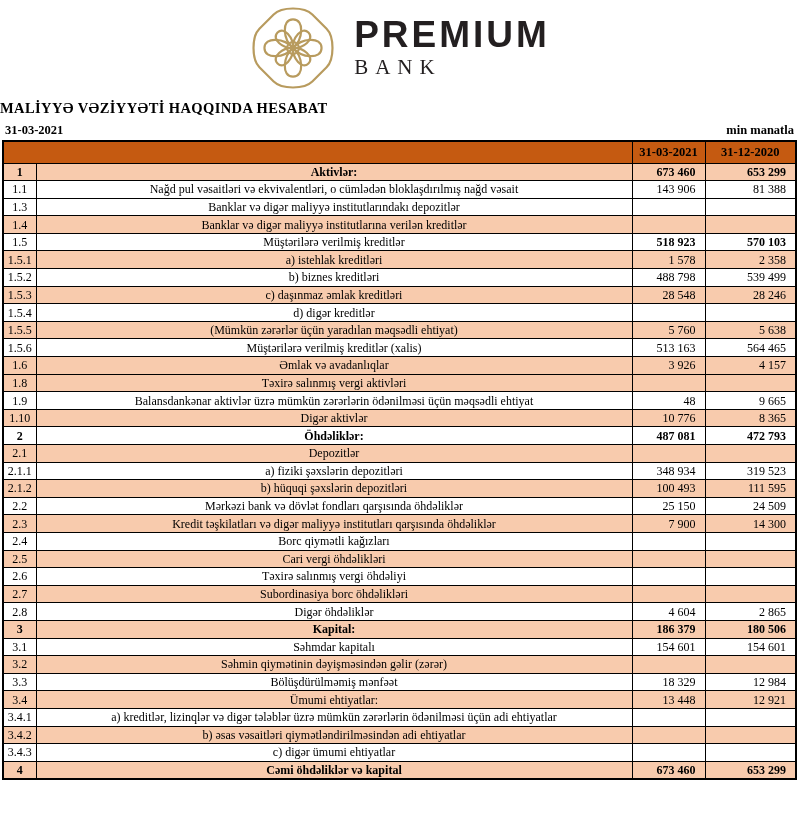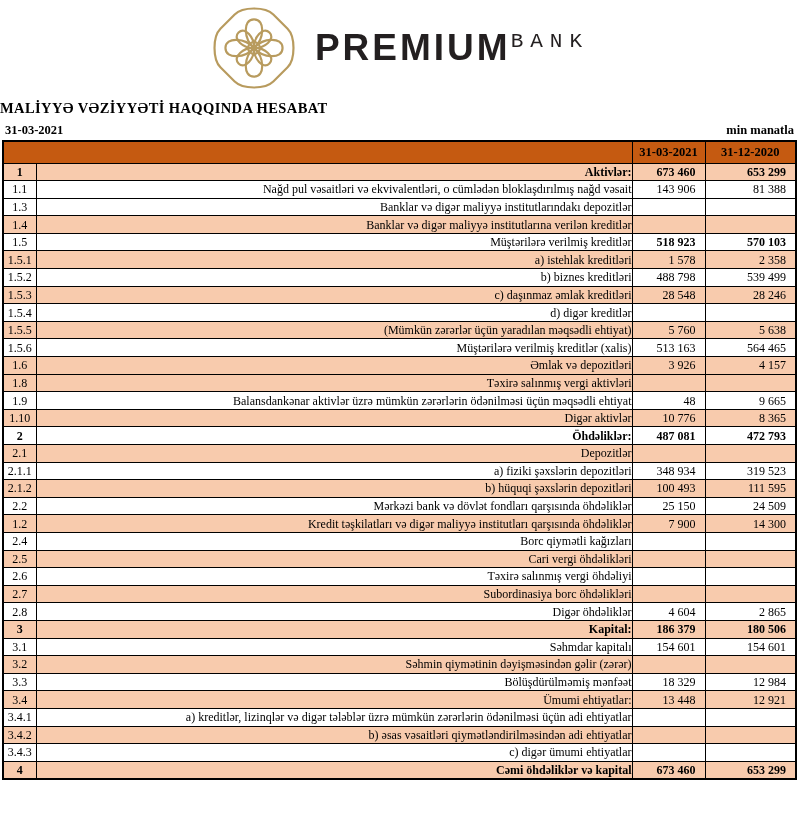--- a/index.html
+++ b/index.html
@@ -22,31 +22,31 @@
   
   .brand{
     display:flex;
     justify-content:center;
     align-items:center;
     gap:18px;
     padding-top:4px;
     height:92px;
   }
   .emblem{width:86px;height:84px;display:block;}
-  .brand-text{display:flex;flex-direction:row;align-items:flex-start;}
+  .brand-text{display:flex;flex-direction:column;align-items:flex-start;}
   .brand-name{
     font-family:"Liberation Sans", sans-serif;
     font-weight:bold;
     font-size:37px;
     letter-spacing:3px;
     color:var(--brand-ink);
     line-height:1.05;
   }
   .brand-sub{
-    font-family:Liberation Mono, monospace;
+    font-family:Liberation Serif, serif;
     font-weight:normal;
     font-size:21px;
     letter-spacing:7px;
     color:var(--brand-ink);
     margin-top:1px;
   }
 
   
   .title{
     font-size:14.5px;
@@ -91,21 +91,21 @@
   .report tbody td{
     height:17.6px;
     font-size:12px;
     line-height:1;
   }
   .report tbody tr.alt td{background:var(--row-alt);}
   .col-no{width:33px;}
   .col-v1{width:73px;}
   .col-v2{width:91px;}
   .c-no{text-align:center;font-size:11.5px;padding:0 1px;}
-  .c-label{text-align:right;padding:0 0;}
+  .c-label{text-align:center;padding:0 7px;}
   .c-v1,.c-v2{text-align:right;padding:0 9px 0 2px;}
   tr.bold-row td{font-weight:bold;}
   tr.bold-values td.c-v1, tr.bold-values td.c-v2{font-weight:bold;text-align:right;}
   .report tbody tr:last-child td{border-bottom:2px solid #000;}
 </style>
 </head>
 <body>
 
 <div class="page">
 
@@ -209,21 +209,21 @@
     <td class="c-v2">5 638</td>
   </tr>
         <tr>
     <td class="c-no">1.5.6</td>
     <td class="c-label">Müştərilərə verilmiş kreditlər (xalis)</td>
     <td class="c-v1">513 163</td>
     <td class="c-v2">564 465</td>
   </tr>
         <tr class="alt">
     <td class="c-no">1.6</td>
-    <td class="c-label">Əmlak və depozitləri</td>
+    <td class="c-label">Əmlak və avadanlıqlar</td>
     <td class="c-v1">3 926</td>
     <td class="c-v2">4 157</td>
   </tr>
         <tr class="alt">
     <td class="c-no">1.8</td>
     <td class="c-label">Təxirə salınmış vergi aktivləri</td>
     <td class="c-v1"></td>
     <td class="c-v2"></td>
   </tr>
         <tr>
@@ -262,21 +262,21 @@
     <td class="c-v1">100 493</td>
     <td class="c-v2">111 595</td>
   </tr>
         <tr>
     <td class="c-no">2.2</td>
     <td class="c-label">Mərkəzi bank və dövlət fondları qarşısında öhdəliklər</td>
     <td class="c-v1">25 150</td>
     <td class="c-v2">24 509</td>
   </tr>
         <tr class="alt">
-    <td class="c-no">1.2</td>
+    <td class="c-no">2.3</td>
     <td class="c-label">Kredit təşkilatları və digər maliyyə institutları qarşısında öhdəliklər</td>
     <td class="c-v1">7 900</td>
     <td class="c-v2">14 300</td>
   </tr>
         <tr>
     <td class="c-no">2.4</td>
     <td class="c-label">Borc qiymətli kağızları</td>
     <td class="c-v1"></td>
     <td class="c-v2"></td>
   </tr>

